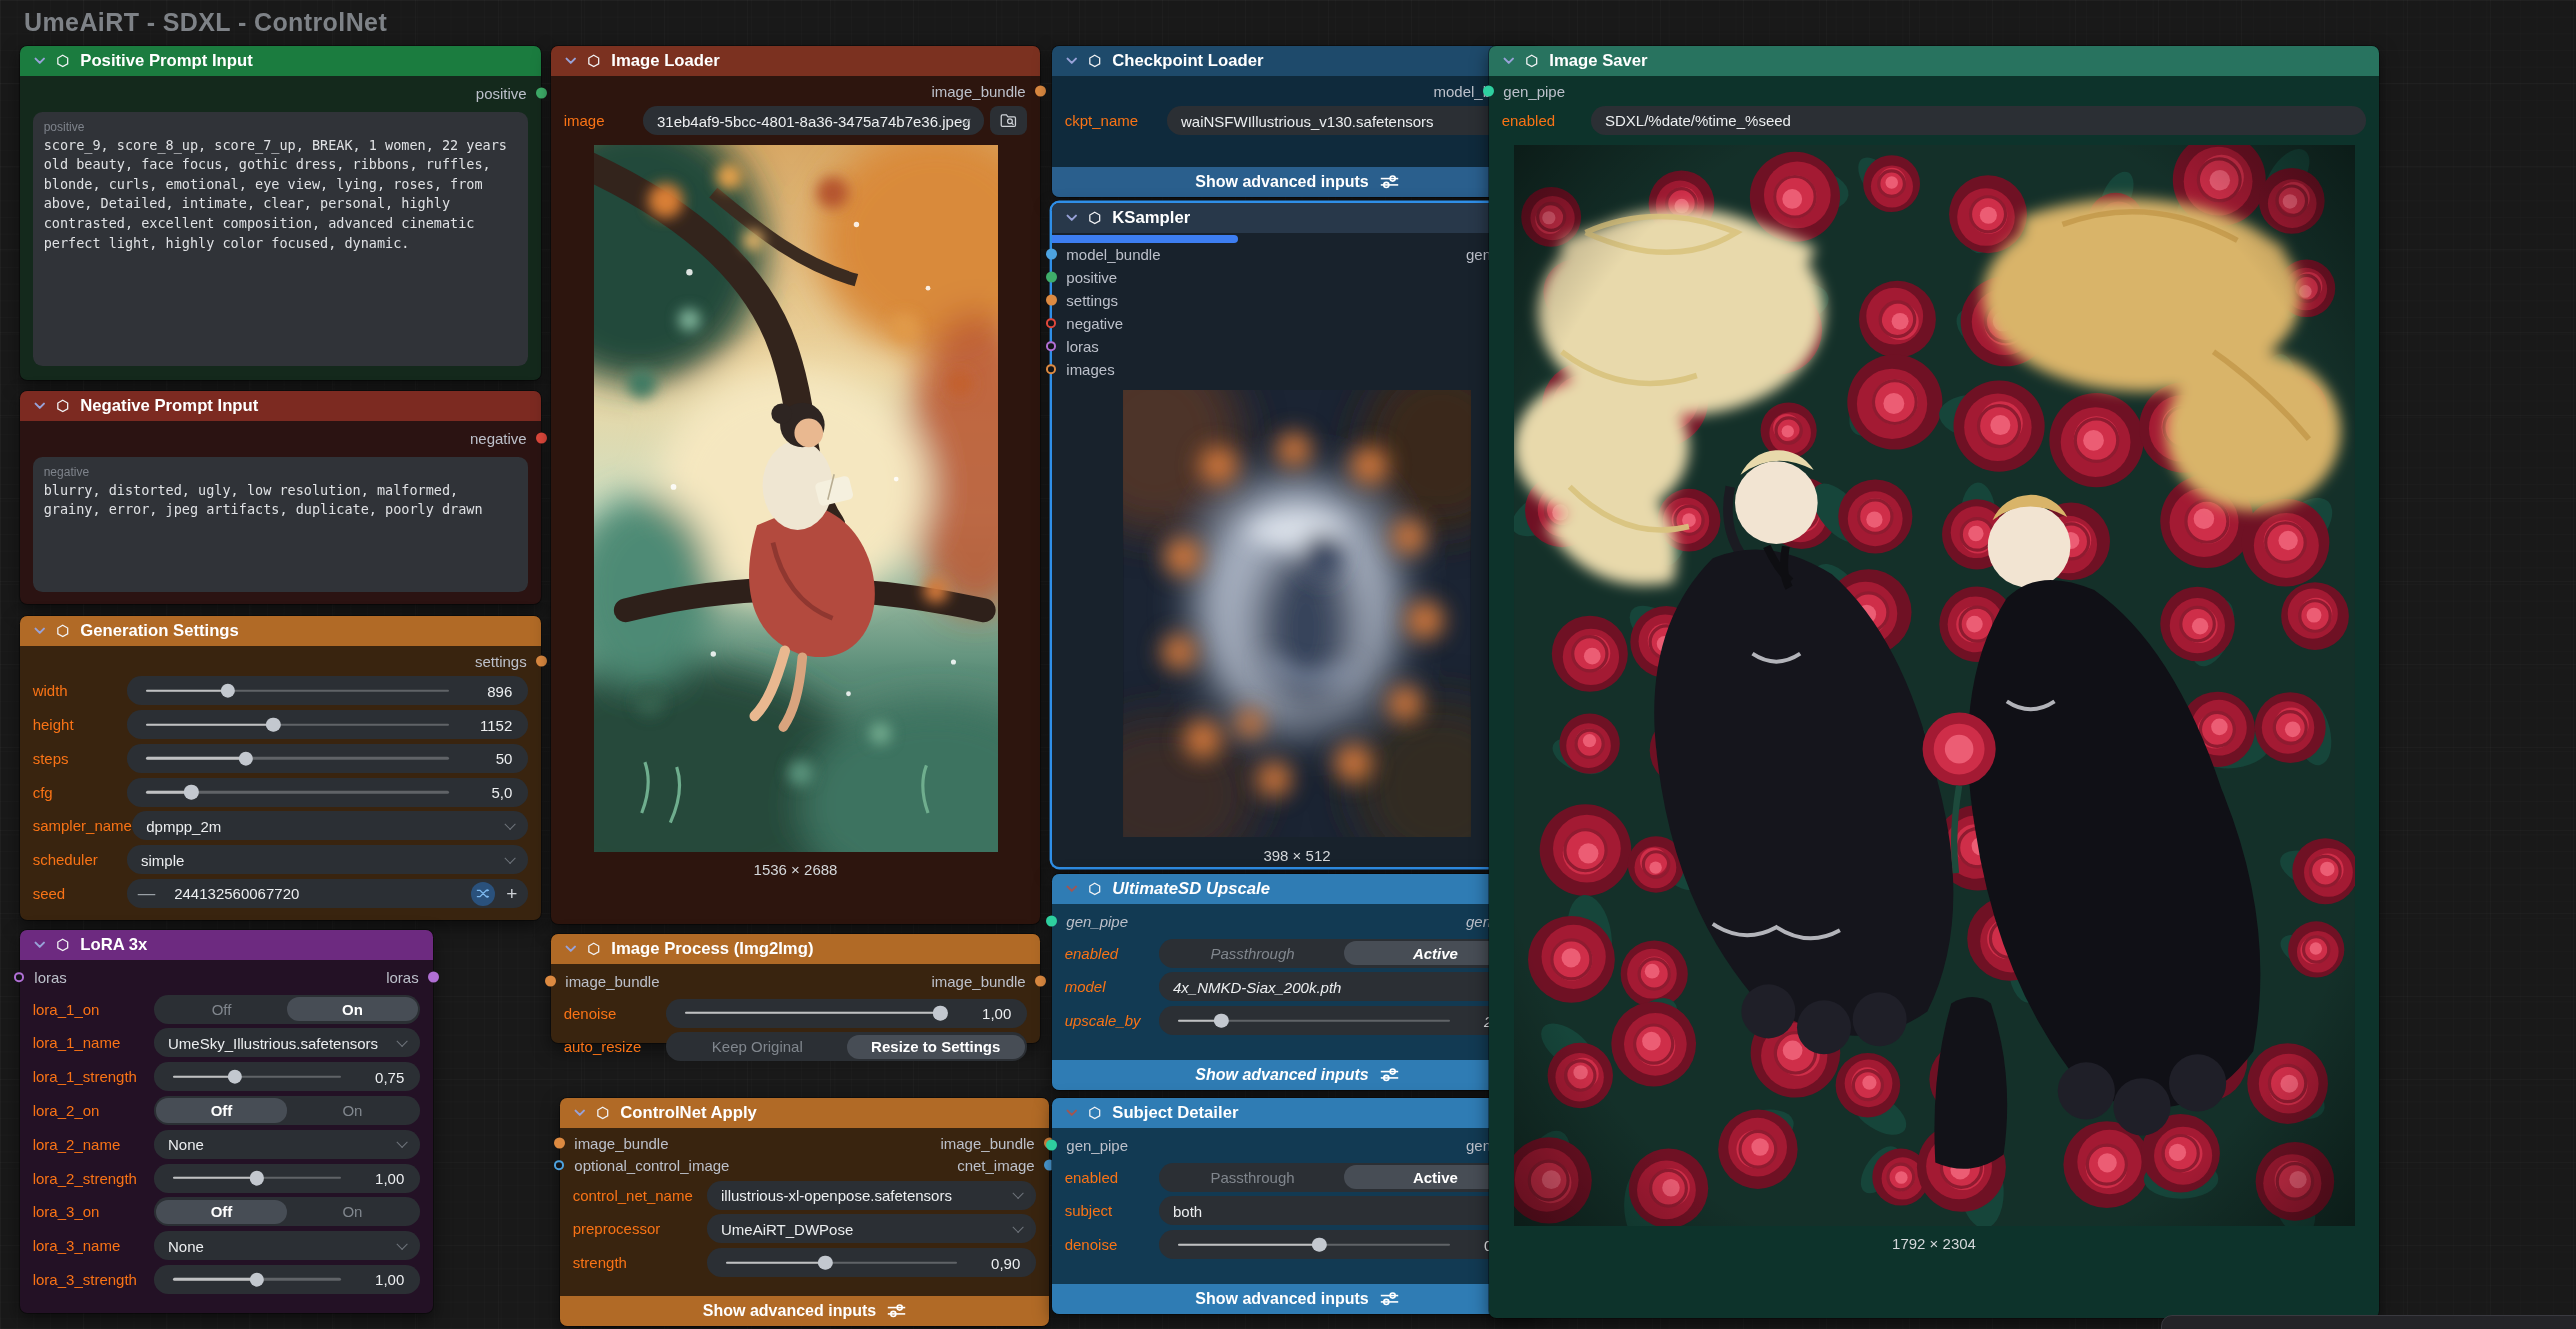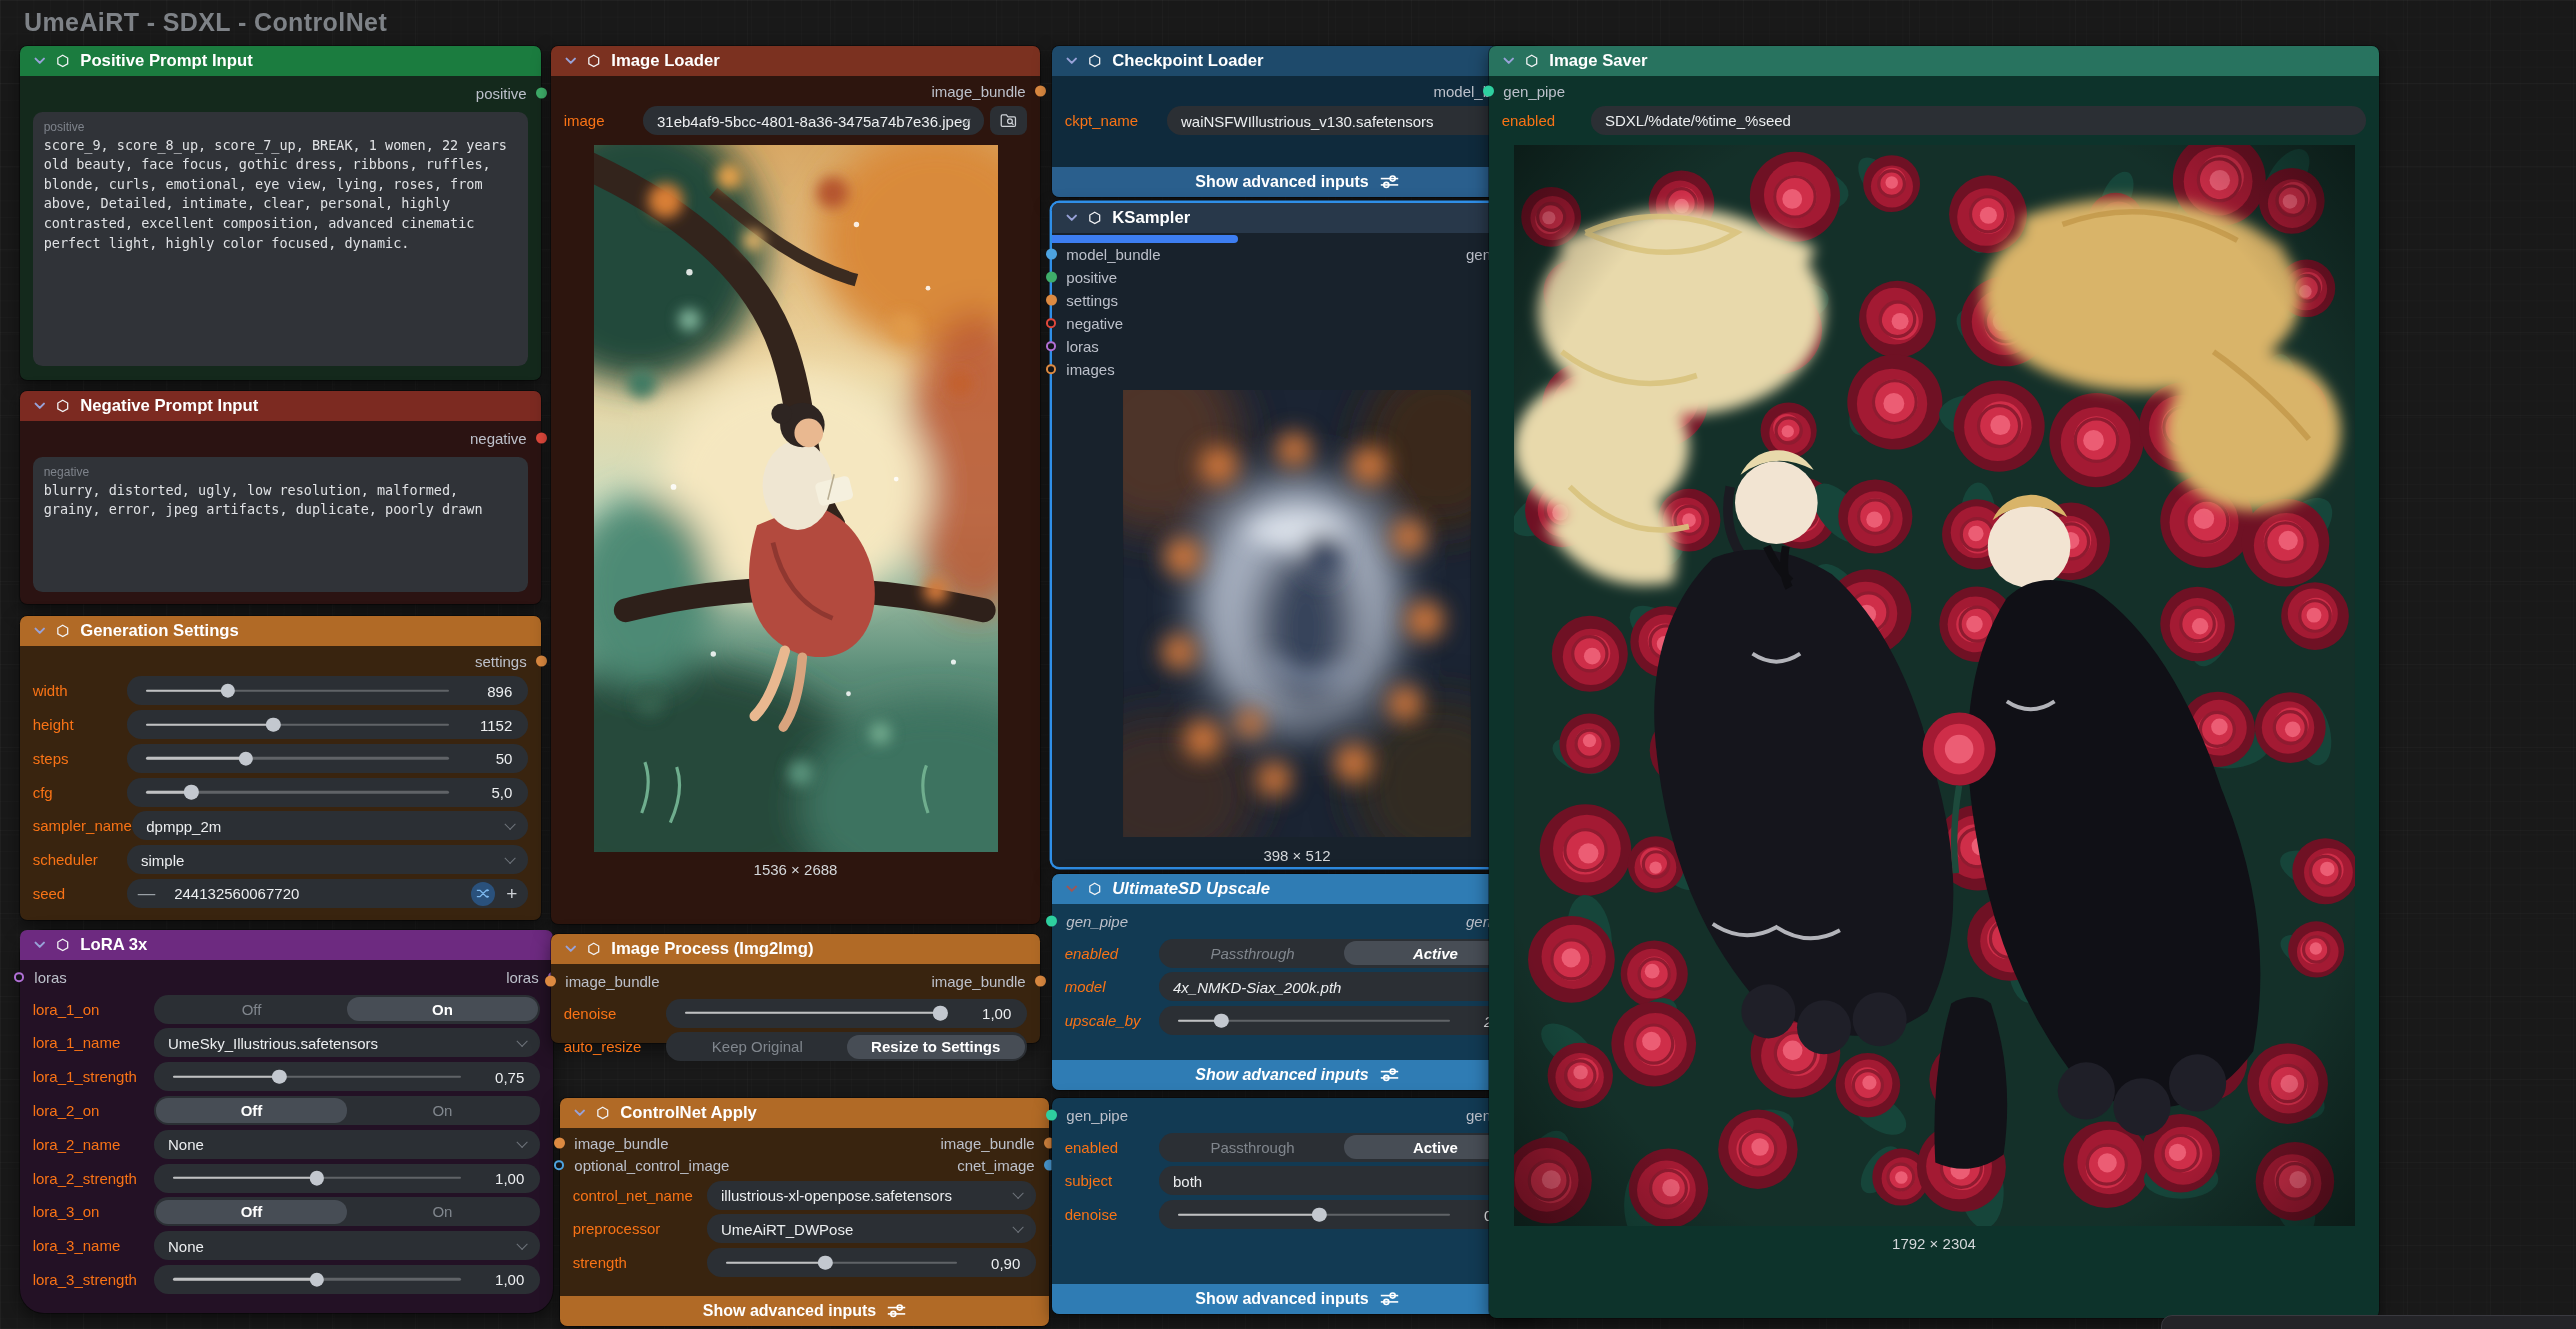--- a/index.html
+++ b/index.html
@@ -206,21 +206,21 @@
           <svg width="14.3" height="11" viewBox="0 0 18 14">
             <path d="M1 3h4l8 8h3M1 11h4l8-8h3" stroke="#7db8ee" stroke-width="1.8" fill="none"></path>
             <path d="M13.5 1.2L16.8 3l-3.3 1.8zM13.5 9.2L16.8 11l-3.3 1.8z" fill="#7db8ee"></path>
           </svg>
         </span>
         <span class="plus">+</span>
       </div>
     </div>
   </div>
 
-  <div class="node" style="--hdr:#6d2a80;--body:#231125;--lw:121px;left:20px;top:930px;width:533px;height:383px;border-radius:24px;">
+  <div class="node" style="--hdr:#6d2a80;--body:#231125;--lw:121px;left:20px;top:930px;width:413px;height:383px;">
     <div class="node-header">
       <svg class="chev" viewBox="0 0 16 16">
           <path d="M3 5.5l5 5 5-5"></path>
         </svg>
       <svg class="hex" viewBox="0 0 16 17">
           <polygon points="8,1.5 14.2,5.1 14.2,12.3 8,15.9 1.8,12.3 1.8,5.1"></polygon>
         </svg>
       <span class="hdr-title">LoRA 3x</span>
     </div>
     <div class="io-row">
@@ -645,20 +645,29 @@
       <svg class="adv-icon" viewBox="0 0 24 17">
         <line x1="1" y1="4.5" x2="23" y2="4.5"></line>
           <circle cx="16" cy="4.5" r="3.2"></circle>
         <line x1="1" y1="12.5" x2="23" y2="12.5"></line>
           <circle cx="8" cy="12.5" r="3.2"></circle>
       </svg>
     </div>
   </div>
 
   <div class="node" style="--hdr:#2f7cb4;--body:#123a53;--chev:#a25652;--lw:94px;left:1052px;top:1098px;width:490px;height:216px;">
+    <div class="node-header">
+      <svg class="chev" viewBox="0 0 16 16">
+          <path d="M3 5.5l5 5 5-5"></path>
+        </svg>
+      <svg class="hex" viewBox="0 0 16 17">
+          <polygon points="8,1.5 14.2,5.1 14.2,12.3 8,15.9 1.8,12.3 1.8,5.1"></polygon>
+        </svg>
+      <span class="hdr-title">Subject Detailer</span>
+    </div>
     <div class="io-row">
       <span class="dot l c-teal"></span>
       <span class="io-label">gen_pipe</span>
       <span class="io-label">gen_pipe</span>
       <span class="dot r c-teal"></span>
     </div>
     <div class="w-row">
       <span class="w-label">enabled</span>
       <div class="w-control toggle">
         <span class="t-opt">Passthrough</span>

